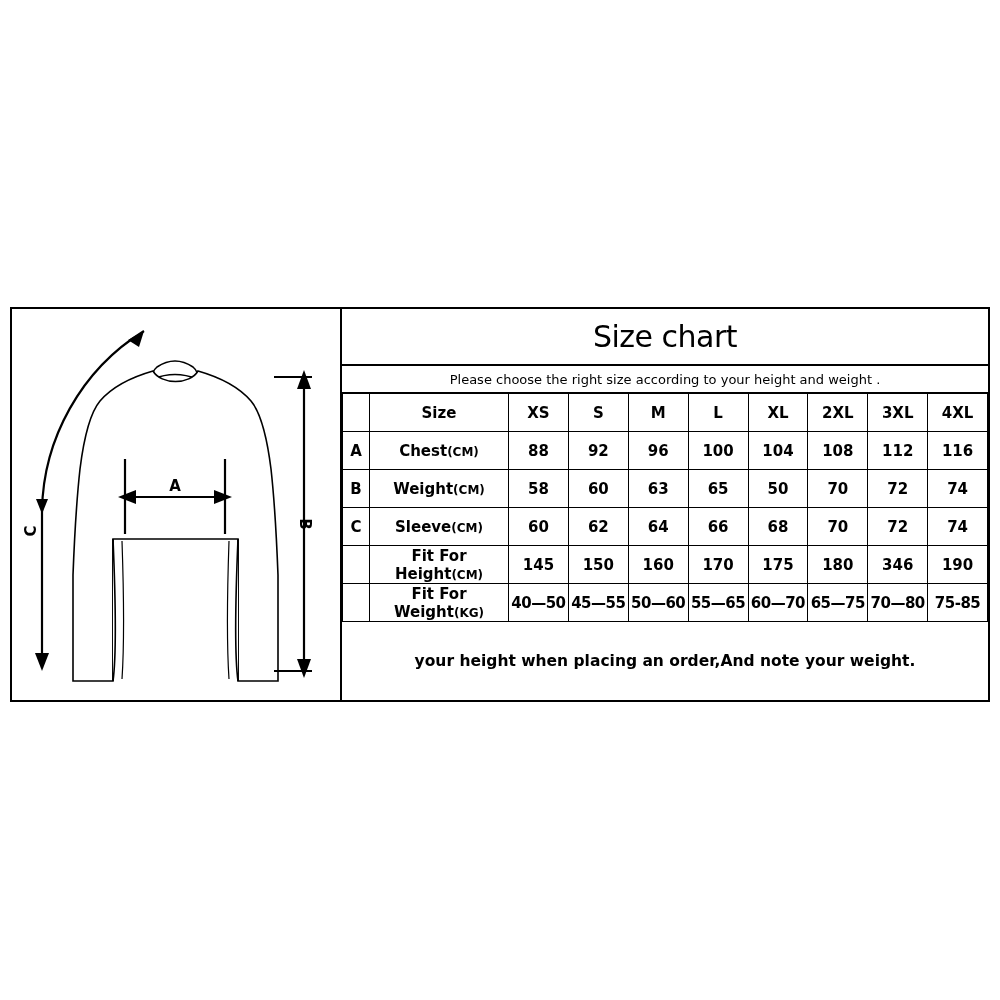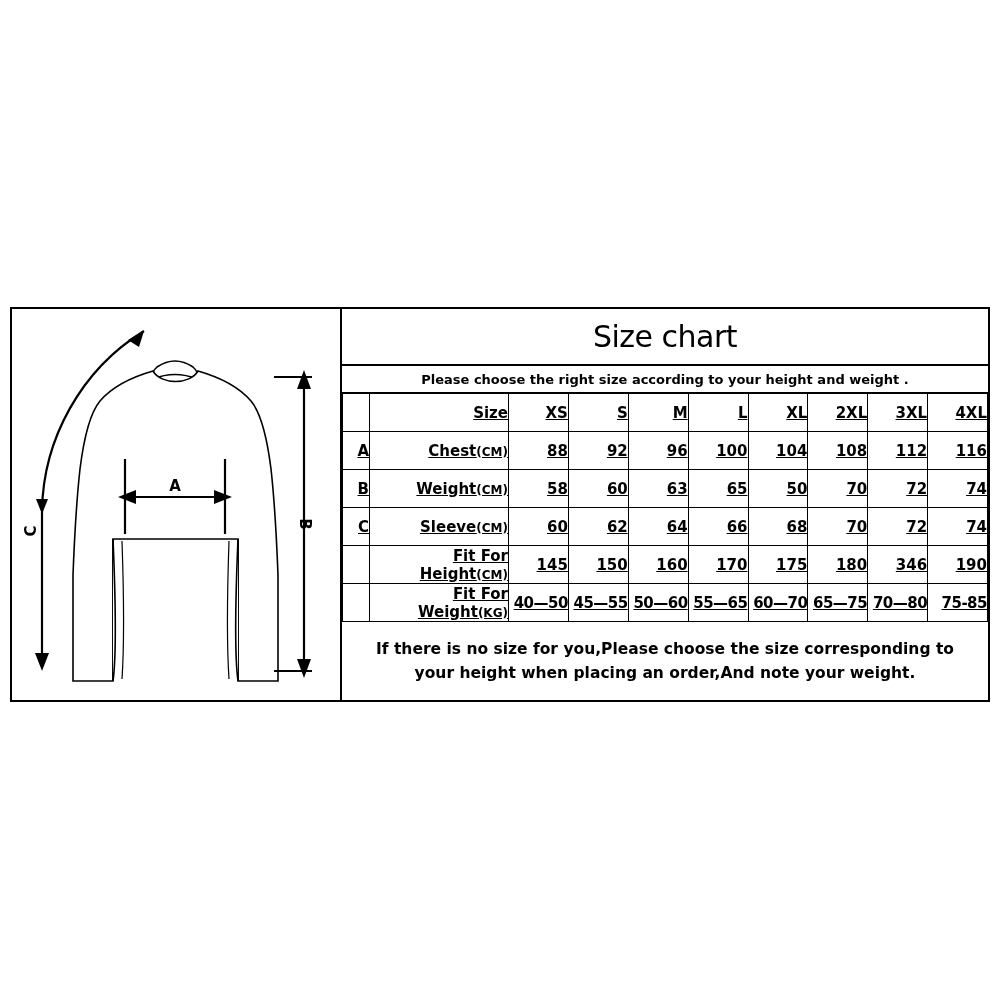--- a/index.html
+++ b/index.html
@@ -61,40 +61,39 @@
   }
   .sub-row {
     height: 26px;
     border-bottom: 2px solid #000;
     display: flex;
     align-items: center;
     justify-content: center;
   }
   .sub-row .sub {
     font-family: "DejaVu Sans", sans-serif;
-    font-weight: bold;
+    font-weight: normal;
     font-size: 13px;
     color: #000;
   }
   table.sz {
     border-collapse: collapse;
     width: 100%;
     table-layout: fixed;
     font-family: "DejaVu Sans", sans-serif;
     color: #000;
   }
   table.sz td {
     border: 1px solid #000;
-    text-align: right;
+    text-align: center;
     vertical-align: middle;
     font-weight: bold;
     font-size: 15px;
     padding: 0;
     height: 37px;
-    text-decoration: underline;
   }
   td.letter {
     width: 26px;
     font-size: 21px;
     border-left: none;
   }
   td.rowlab {
     width: 138px;
     font-size: 19px;
     text-align: center;
@@ -298,19 +297,18 @@
             <td class="val-sm">55—65</td>
             <td class="val-sm">60—70</td>
             <td class="val-sm">65—75</td>
             <td class="val-sm">70—80</td>
             <td class="val-sm lastcol">75-85</td>
           </tr>
         </tbody>
       </table>
 
       <div class="note">
-        <div>If there is no size for you,Please choose the size corresponding to</div>
         <div>your height when placing an order,And note your weight.</div>
       </div>
 
     </div>
   </div>
 </div>
 
 </body></html>

